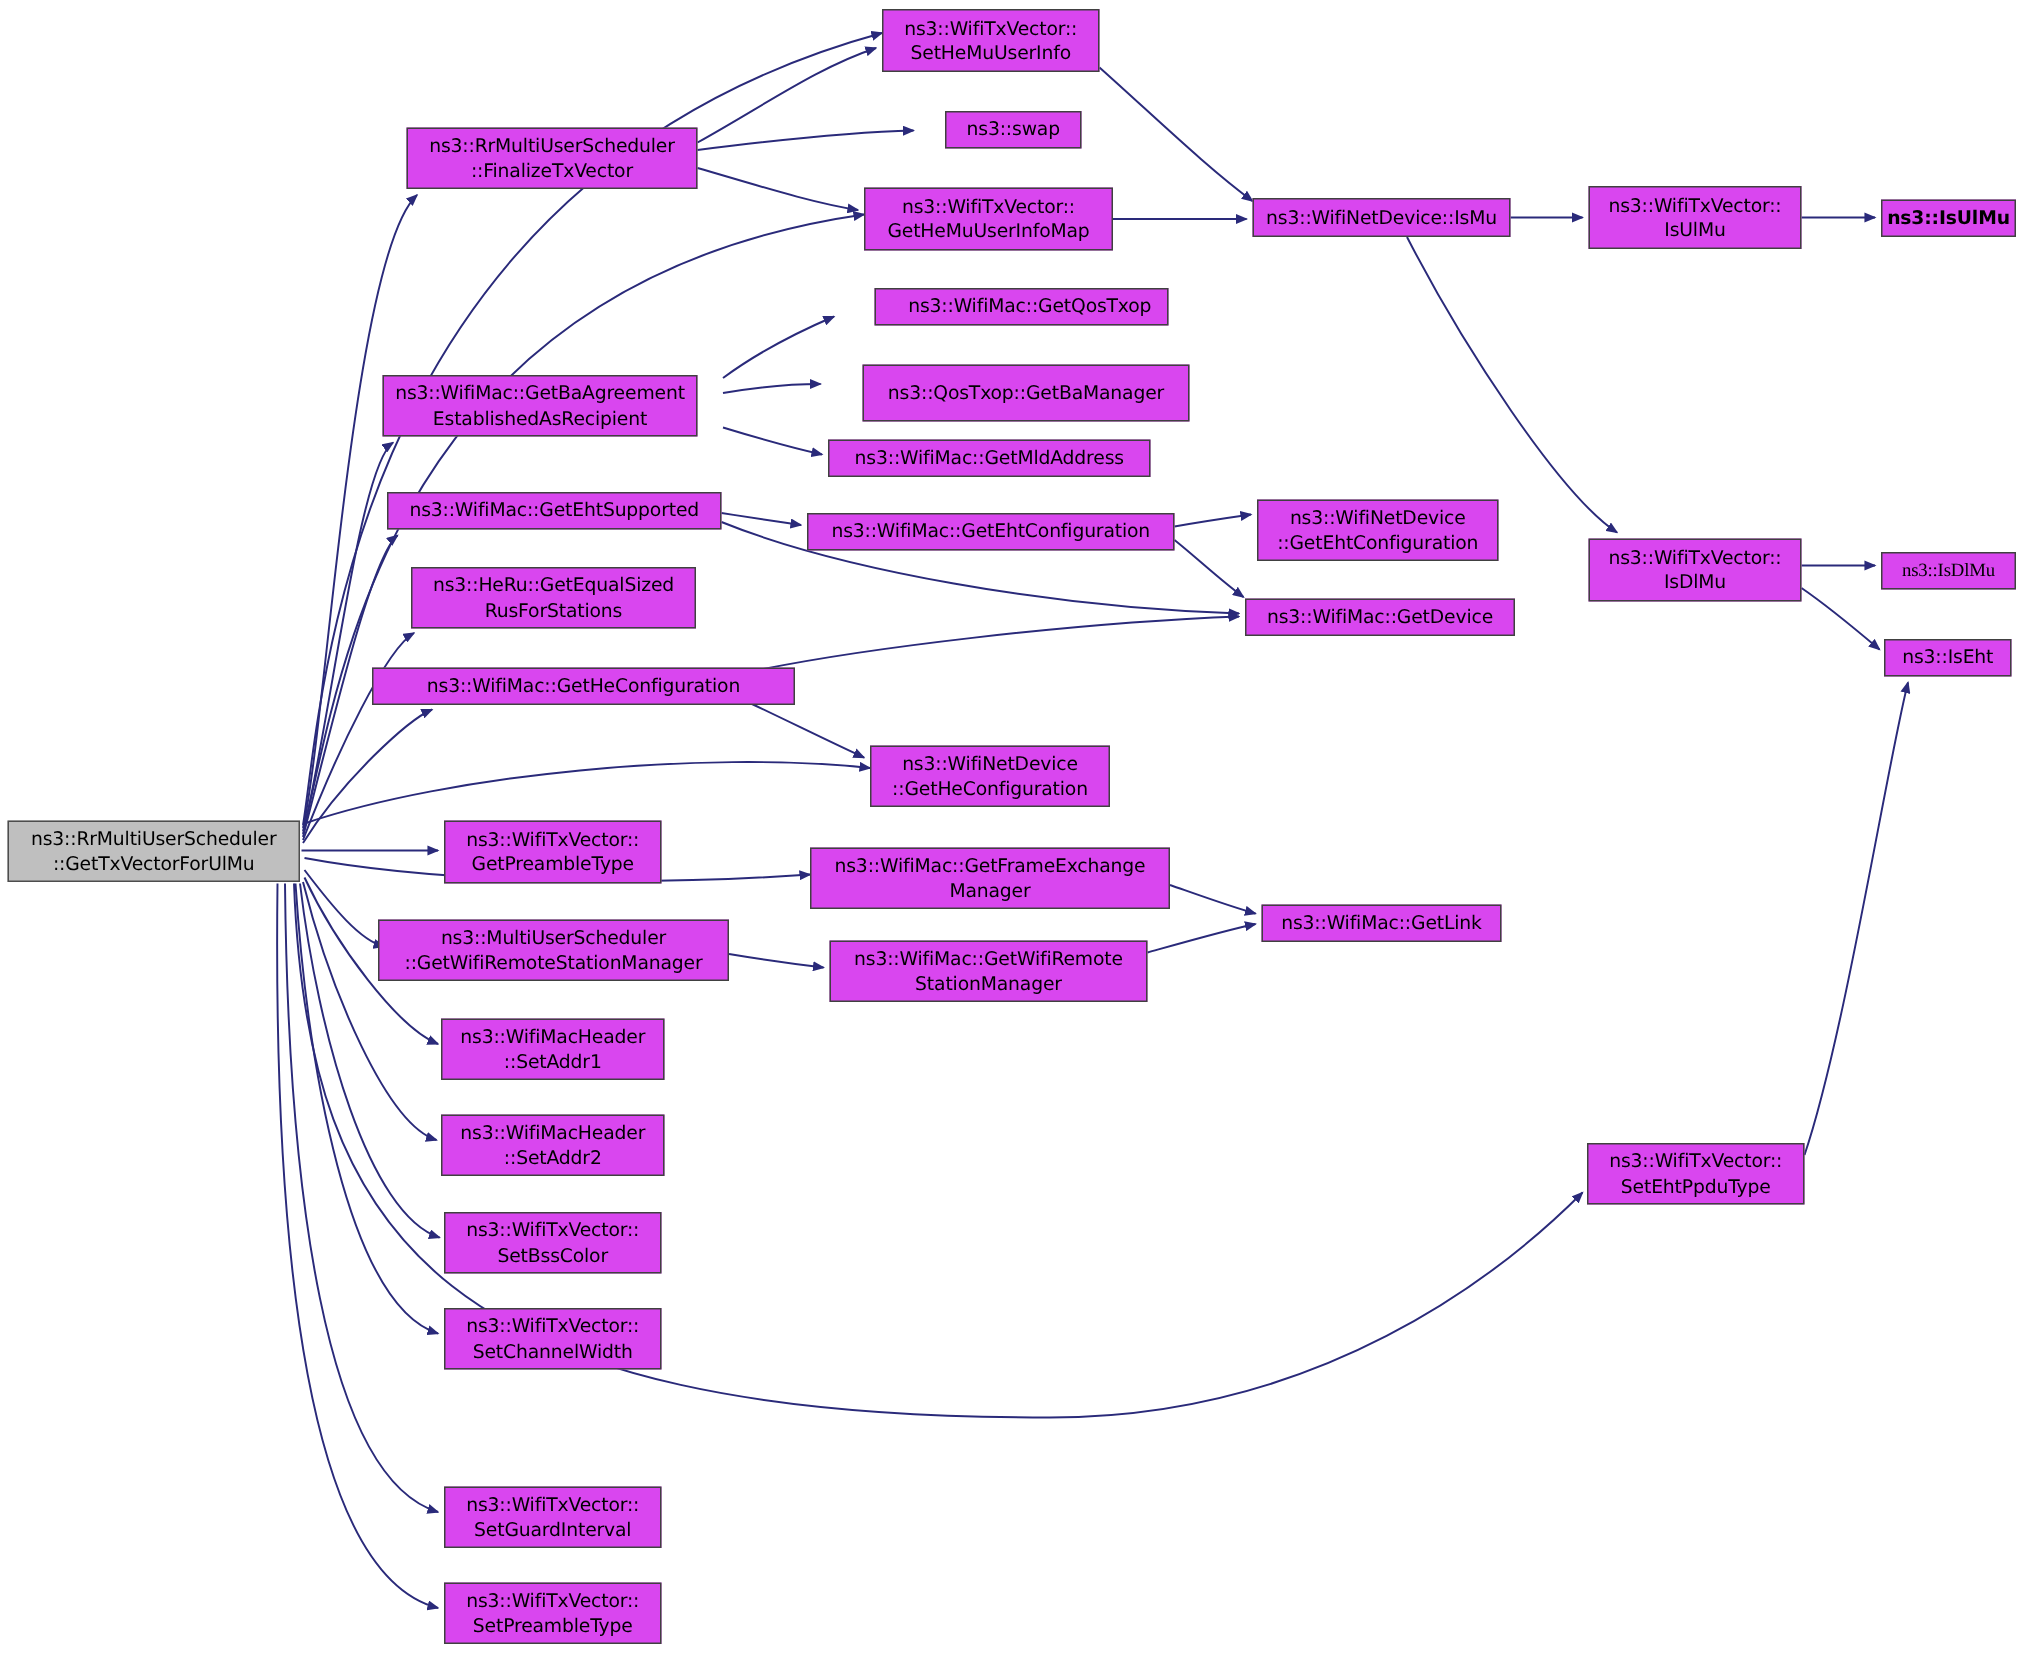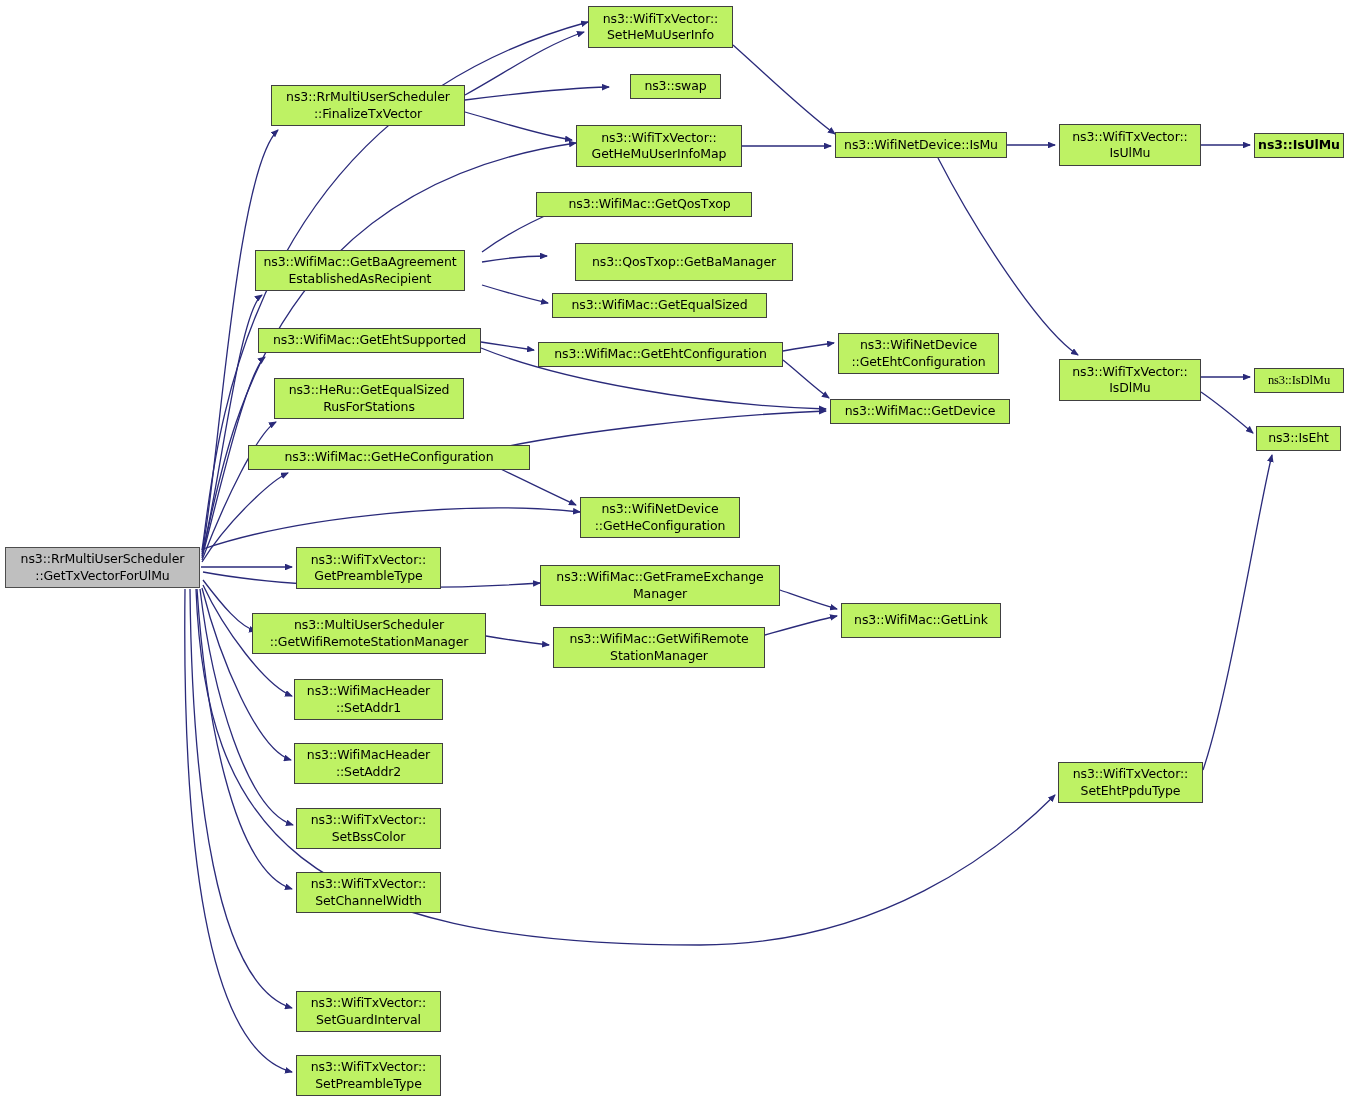--- a/index.html
+++ b/index.html
@@ -23,21 +23,21 @@
     height: 1103px;
     pointer-events: none;
   }
   .node {
     position: absolute;
     box-sizing: border-box;
     display: flex;
     align-items: center;
     justify-content: center;
     text-align: center;
-    background: #bef264;
+    background: #d946ef;
     border: 1px solid #404040;
     color: #000000;
     font-size: 12.5px;
     line-height: 1.32;
     letter-spacing: -0.1px;
     white-space: pre-line;
     padding: 0 3px;
     z-index: 5;
   }
   .node.current {
@@ -106,44 +106,44 @@
 ::FinalizeTxVector</div>
       <div class="node" style="left: 588px; top: 6px; width: 145px; height: 42px;">ns3::WifiTxVector::
 SetHeMuUserInfo</div>
       <div class="node" style="left: 630px; top: 74px; width: 91px; height: 25px;">ns3::swap</div>
       <div class="node" style="left: 576px; top: 125px; width: 166px; height: 42px;">ns3::WifiTxVector::
 GetHeMuUserInfoMap</div>
       <div class="node" style="left: 835px; top: 132px; width: 172px; height: 26px;">ns3::WifiNetDevice::IsMu</div>
       <div class="node" style="left: 1059px; top: 124px; width: 142px; height: 42px;">ns3::WifiTxVector::
 IsUlMu</div>
       <div class="node" style="left: 1254px; top: 133px; width: 90px; height: 25px; font-weight: bold;">ns3::IsUlMu</div>
-      <div class="node" style="left: 536px; top: 192px; width: 216px; height: 25px; padding-left: 14px;">ns3::WifiMac::GetQosTxop</div>
+      <div class="node" style="left: 583px; top: 192px; width: 196px; height: 25px; padding-left: 14px;">ns3::WifiMac::GetQosTxop</div>
       <div class="node" style="left: 255px; top: 250px; width: 210px; height: 41px;">ns3::WifiMac::GetBaAgreement
 EstablishedAsRecipient</div>
       <div class="node" style="left: 575px; top: 243px; width: 218px; height: 38px;">ns3::QosTxop::GetBaManager</div>
-      <div class="node" style="left: 552px; top: 293px; width: 215px; height: 25px;">ns3::WifiMac::GetEqualSized</div>
+      <div class="node" style="left: 552px; top: 293px; width: 215px; height: 25px;">ns3::WifiMac::GetMldAddress</div>
       <div class="node" style="left: 258px; top: 328px; width: 223px; height: 25px;">ns3::WifiMac::GetEhtSupported</div>
       <div class="node" style="left: 538px; top: 342px; width: 245px; height: 25px;">ns3::WifiMac::GetEhtConfiguration</div>
       <div class="node" style="left: 838px; top: 333px; width: 161px; height: 41px;">ns3::WifiNetDevice
 ::GetEhtConfiguration</div>
       <div class="node" style="left: 1059px; top: 359px; width: 142px; height: 42px;">ns3::WifiTxVector::
 IsDlMu</div>
       <div class="node" style="left: 1254px; top: 368px; width: 90px; height: 25px; font-family: Liberation Serif, serif;">ns3::IsDlMu</div>
       <div class="node" style="left: 1256px; top: 426px; width: 85px; height: 25px;">ns3::IsEht</div>
       <div class="node" style="left: 274px; top: 378px; width: 190px; height: 41px;">ns3::HeRu::GetEqualSized
 RusForStations</div>
       <div class="node" style="left: 830px; top: 399px; width: 180px; height: 25px;">ns3::WifiMac::GetDevice</div>
       <div class="node" style="left: 248px; top: 445px; width: 282px; height: 25px;">ns3::WifiMac::GetHeConfiguration</div>
       <div class="node" style="left: 580px; top: 497px; width: 160px; height: 41px;">ns3::WifiNetDevice
 ::GetHeConfiguration</div>
       <div class="node" style="left: 296px; top: 547px; width: 145px; height: 42px;">ns3::WifiTxVector::
 GetPreambleType</div>
       <div class="node" style="left: 540px; top: 565px; width: 240px; height: 41px;">ns3::WifiMac::GetFrameExchange
 Manager</div>
-      <div class="node" style="left: 841px; top: 603px; width: 160px; height: 35px;">ns3::WifiMac::GetLink</div>
+      <div class="node" style="left: 841px; top: 603px; width: 160px; height: 25px;">ns3::WifiMac::GetLink</div>
       <div class="node" style="left: 252px; top: 613px; width: 234px; height: 41px;">ns3::MultiUserScheduler
 ::GetWifiRemoteStationManager</div>
       <div class="node" style="left: 553px; top: 627px; width: 212px; height: 41px;">ns3::WifiMac::GetWifiRemote
 StationManager</div>
       <div class="node" style="left: 294px; top: 679px; width: 149px; height: 41px;">ns3::WifiMacHeader
 ::SetAddr1</div>
       <div class="node" style="left: 294px; top: 743px; width: 149px; height: 41px;">ns3::WifiMacHeader
 ::SetAddr2</div>
       <div class="node" style="left: 296px; top: 808px; width: 145px; height: 41px;">ns3::WifiTxVector::
 SetBssColor</div>

